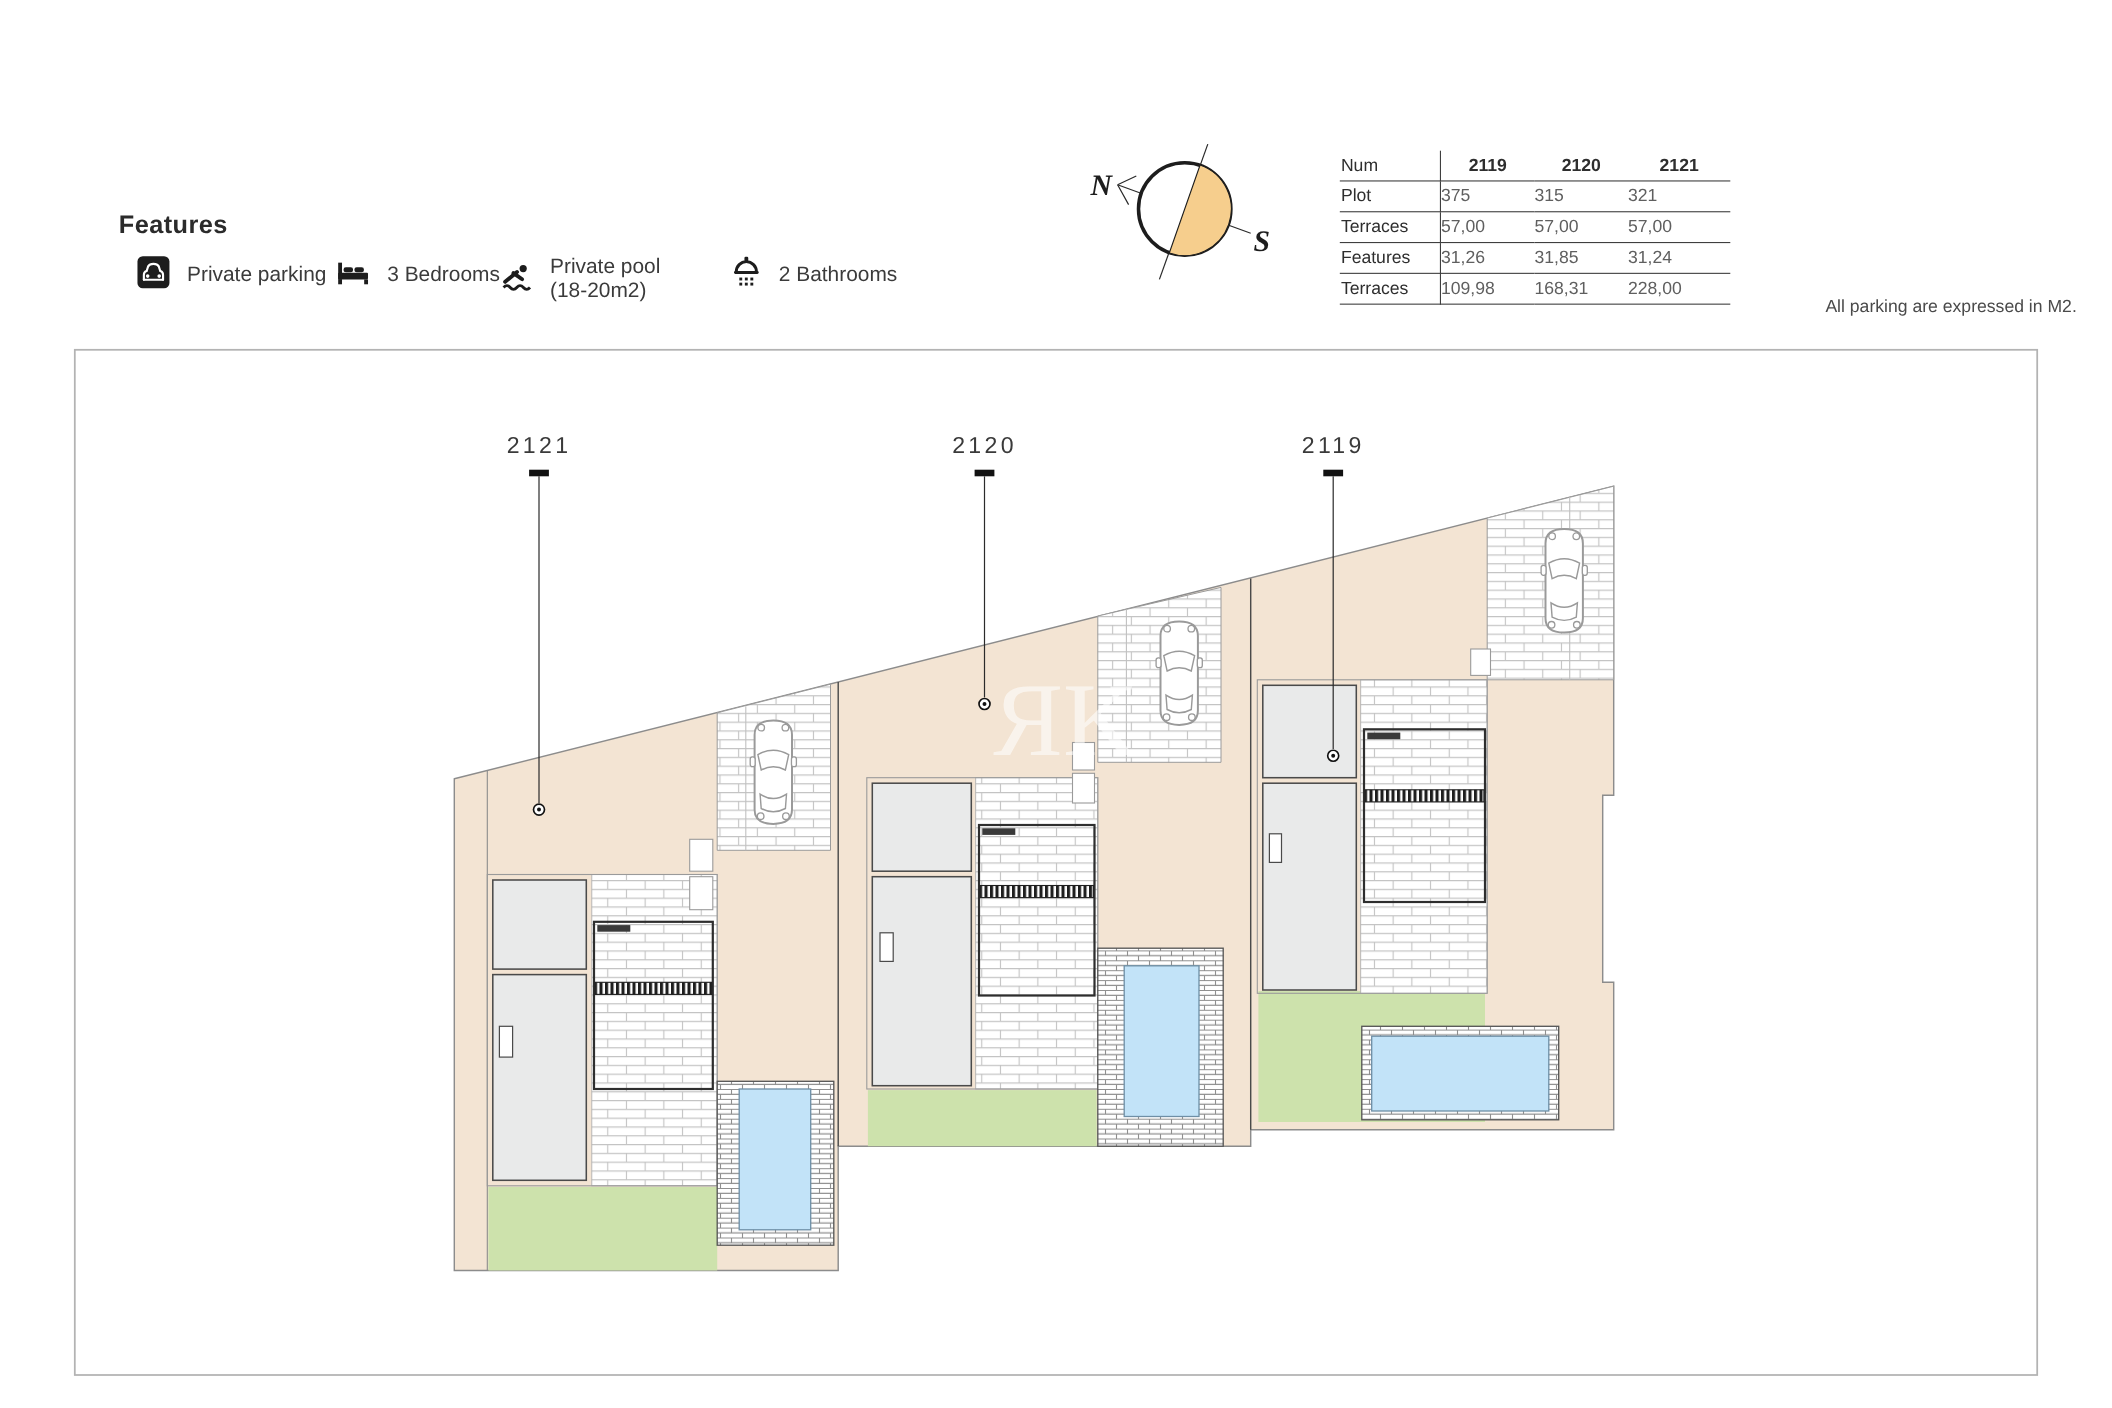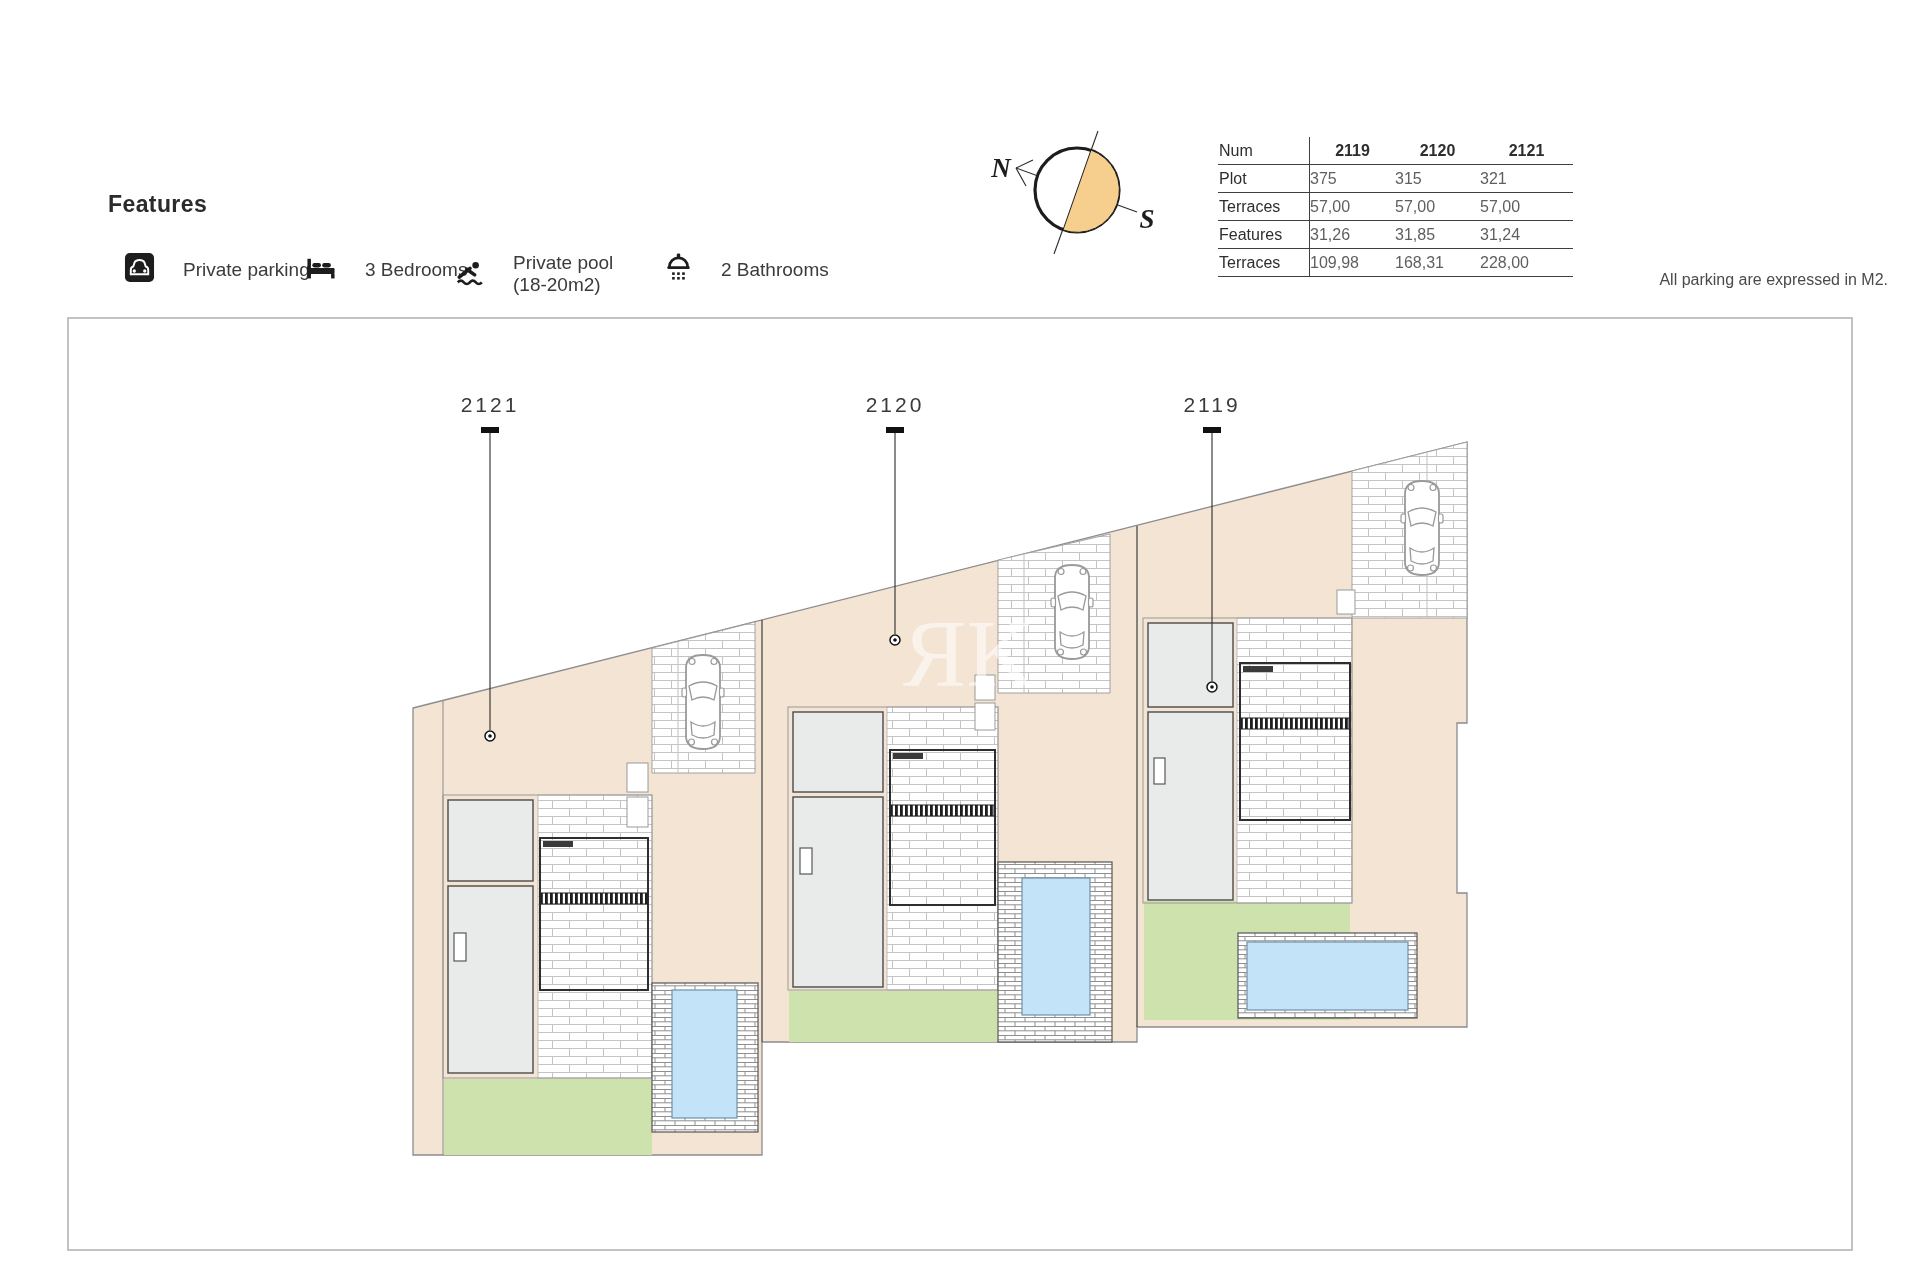--- a/index.html
+++ b/index.html
@@ -1,21 +1,21 @@
 <!DOCTYPE html>
 <html><head>
 <meta charset="utf-8">
 <style>
   html,body{margin:0;padding:0;background:#ffffff;}
   .page{position:relative;width:1920px;height:1280px;background:#fff;overflow:hidden;
         font-family:"Liberation Sans", sans-serif;color:#333;}
   
   .f-title{position:absolute;left:108px;top:191px;font-size:23px;font-weight:600;
            color:#2b2b2b;letter-spacing:.4px;}
-  .f-item{position:absolute;top:252px;display:flex;align-items:center;gap:28px;}
+  .f-item{position:absolute;top:232px;display:flex;align-items:center;gap:15px;}
   .f-item .lbl{font-size:19px;color:#3b3b3b;line-height:22px;}
   .f-icon{display:inline-block;flex:0 0 auto;}
   
   .mtable{position:absolute;left:1218px;top:122px;display:grid;
           grid-template-columns:92px 85px 85px 93px;font-size:16px;margin-top:15px;}
   .mtable .c{height:27px;line-height:27px;border-bottom:1px solid #3f3f3f;}
   .mtable .rl{text-align:left;border-right:1px solid #3f3f3f;color:#2e2e2e;padding-left:1px;}
   .mtable .hd{text-align:center;color:#2e2e2e;font-weight:600;}
   .mtable .vl{text-align:left;color:#5f5f5f;}
   .note{position:absolute;right:32px;top:271px;font-size:16px;color:#4a4a4a;}

